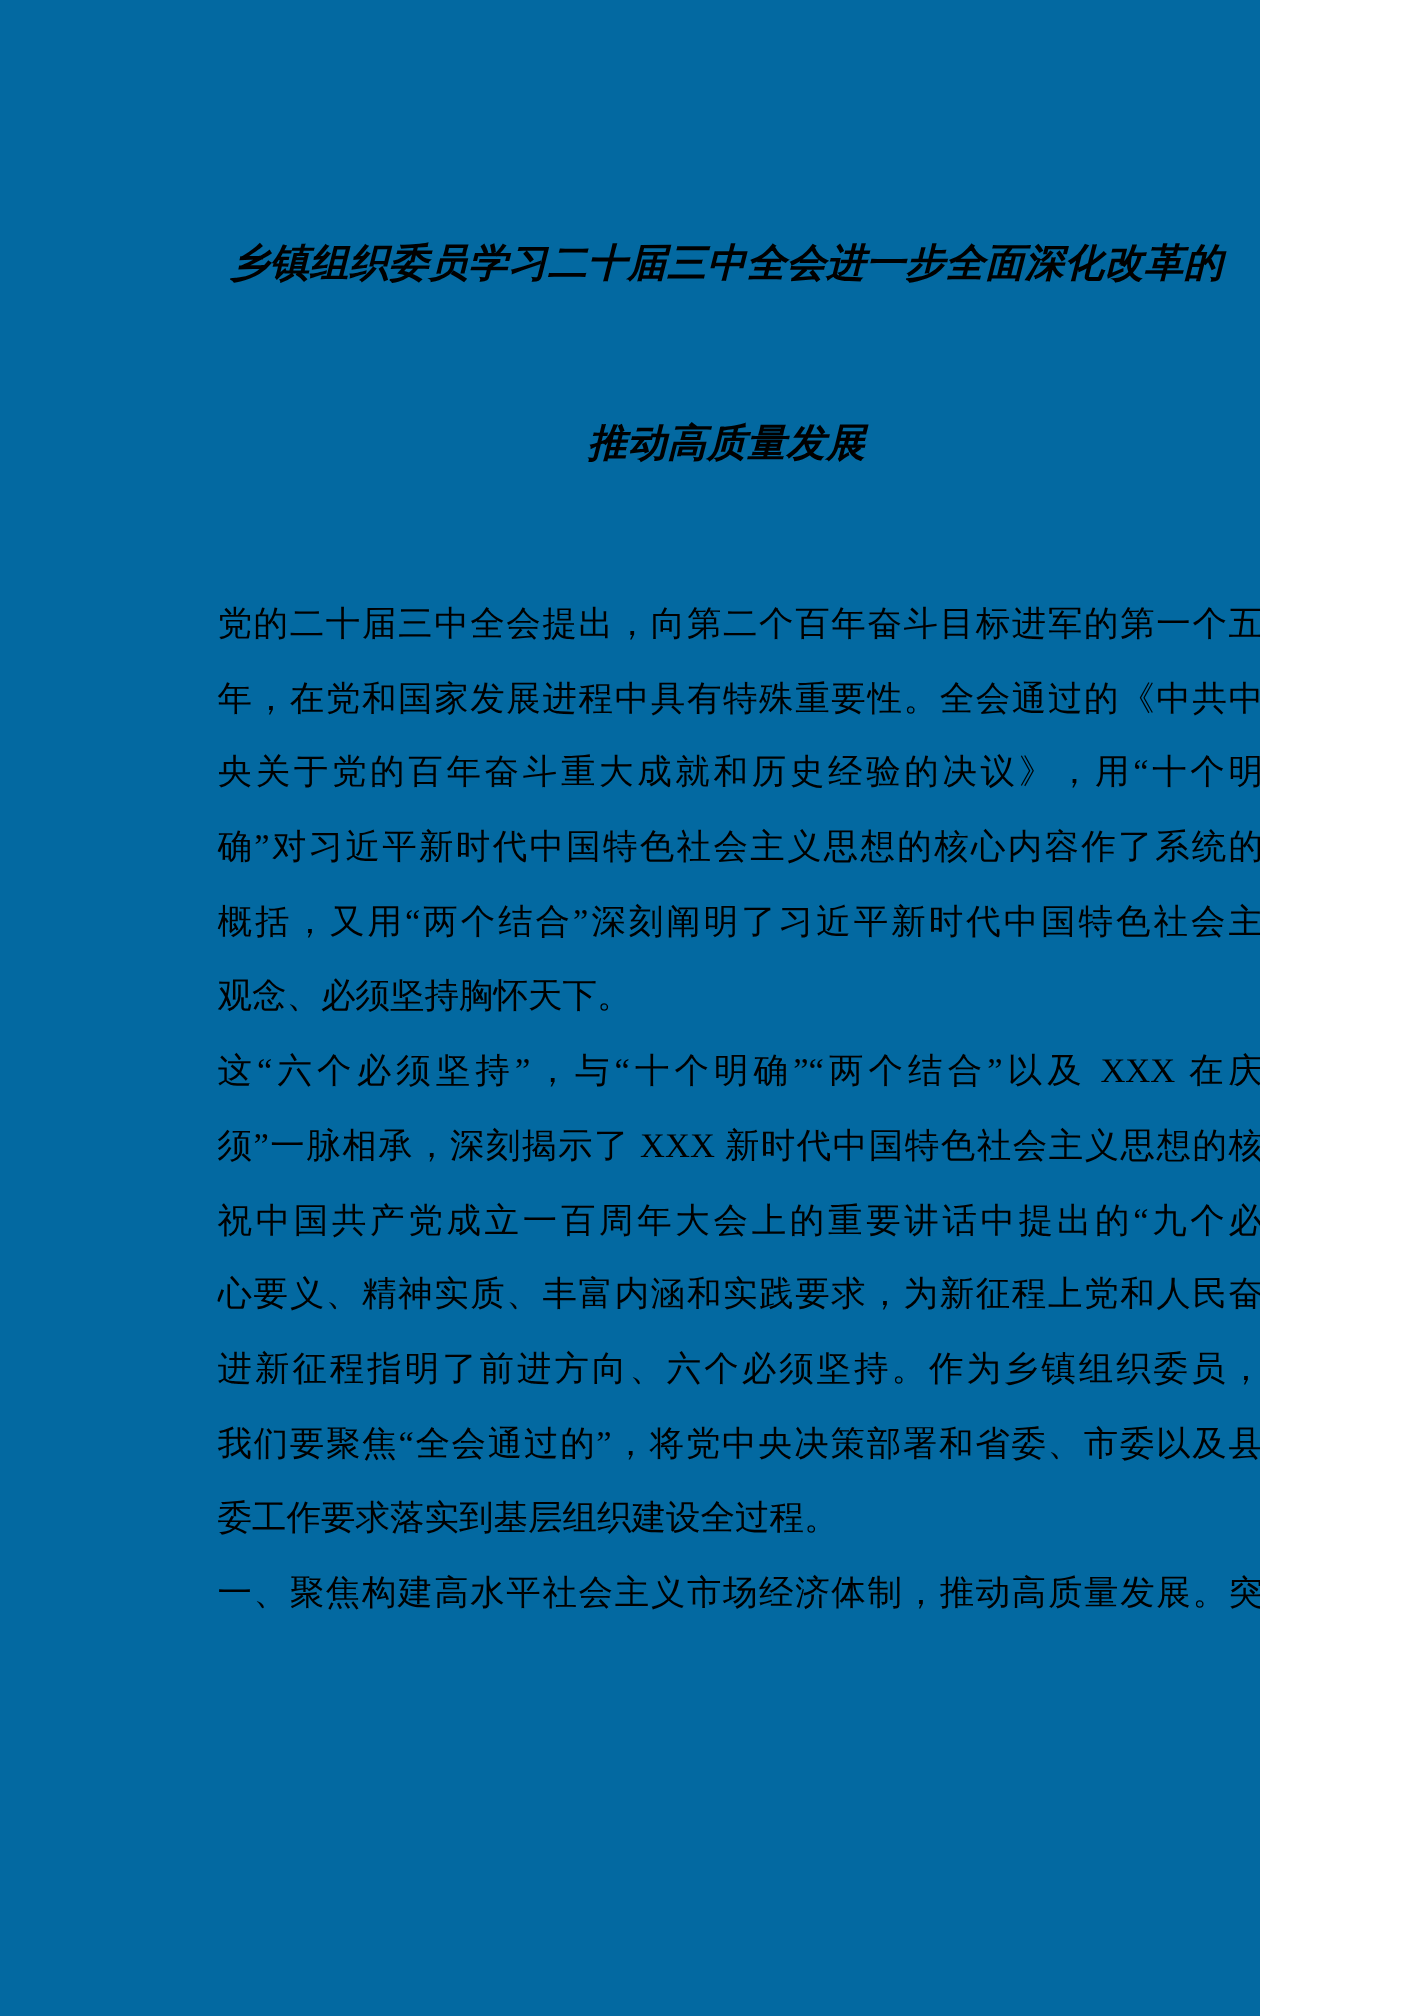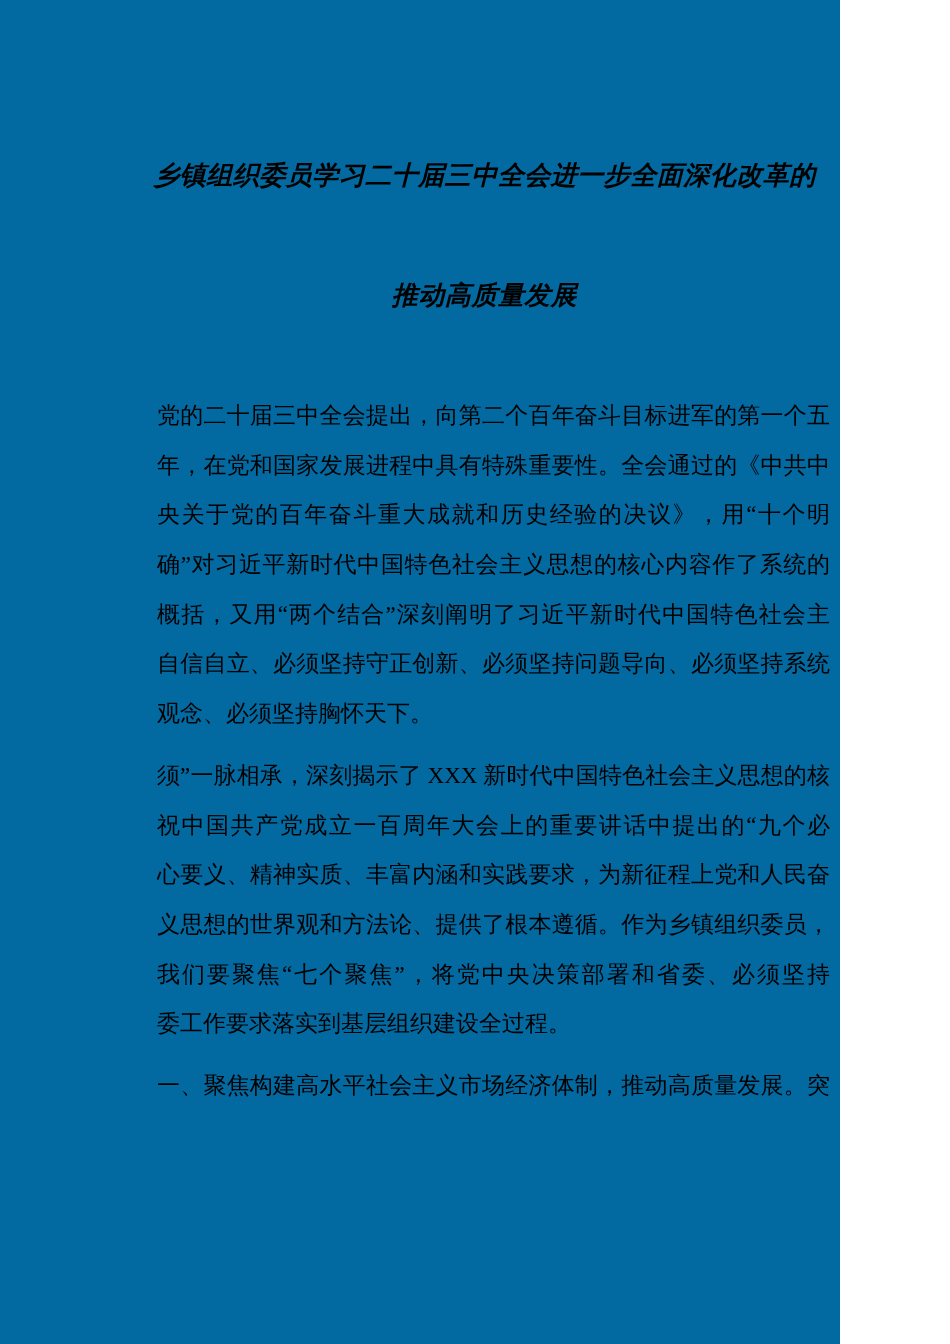--- a/index.html
+++ b/index.html
@@ -35,21 +35,21 @@
       line-height: 120px;
       overflow: hidden;
     }
     
     .body-text {
       margin-top: 35px;
       font-size: 23px;
       font-weight: normal;
     }
     .para {
-      margin: 12px;
+      margin: 0;
       padding: 0;
     }
     .line {
       height: 49.7px;
       line-height: 49.7px;
       overflow: hidden;
       text-align: justify;
       text-align-last: justify;
       white-space: normal;
     }
@@ -69,30 +69,30 @@
     </div>
 
     <div class="body-text">
 
       <div class="para">
         <div class="line">党的二十届三中全会提出，向第二个百年奋斗目标进军的第一个五</div>
         <div class="line">年，在党和国家发展进程中具有特殊重要性。全会通过的《中共中</div>
         <div class="line">央关于党的百年奋斗重大成就和历史经验的决议》，用“十个明</div>
         <div class="line">确”对习近平新时代中国特色社会主义思想的核心内容作了系统的</div>
         <div class="line">概括，又用“两个结合”深刻阐明了习近平新时代中国特色社会主</div>
-        <div class="line">自信自立、必须坚持守正创新、必须坚持问题导向、必须坚持系统</div>
         <div class="line para-end">观念、必须坚持胸怀天下。</div>
       </div>
 
       <div class="para">
+        <div class="line">这“六个必须坚持”，与“十个明确”“两个结合”以及 XXX 在庆</div>
         <div class="line">须”一脉相承，深刻揭示了 XXX 新时代中国特色社会主义思想的核</div>
         <div class="line">祝中国共产党成立一百周年大会上的重要讲话中提出的“九个必</div>
         <div class="line">心要义、精神实质、丰富内涵和实践要求，为新征程上党和人民奋</div>
-        <div class="line">义思想的世界观和方法论、提供了根本遵循。作为乡镇组织委员，</div>
-        <div class="line">我们要聚焦“七个聚焦”，将党中央决策部署和省委、必须坚持</div>
+        <div class="line">进新征程指明了前进方向、六个必须坚持。作为乡镇组织委员，</div>
+        <div class="line">我们要聚焦“全会通过的”，将党中央决策部署和省委、市委以及县</div>
         <div class="line para-end">委工作要求落实到基层组织建设全过程。</div>
       </div>
 
       <div class="para">
         <div class="line">一、聚焦构建高水平社会主义市场经济体制，推动高质量发展。突</div>
       </div>
 
     </div>
   </div>
 </div>

